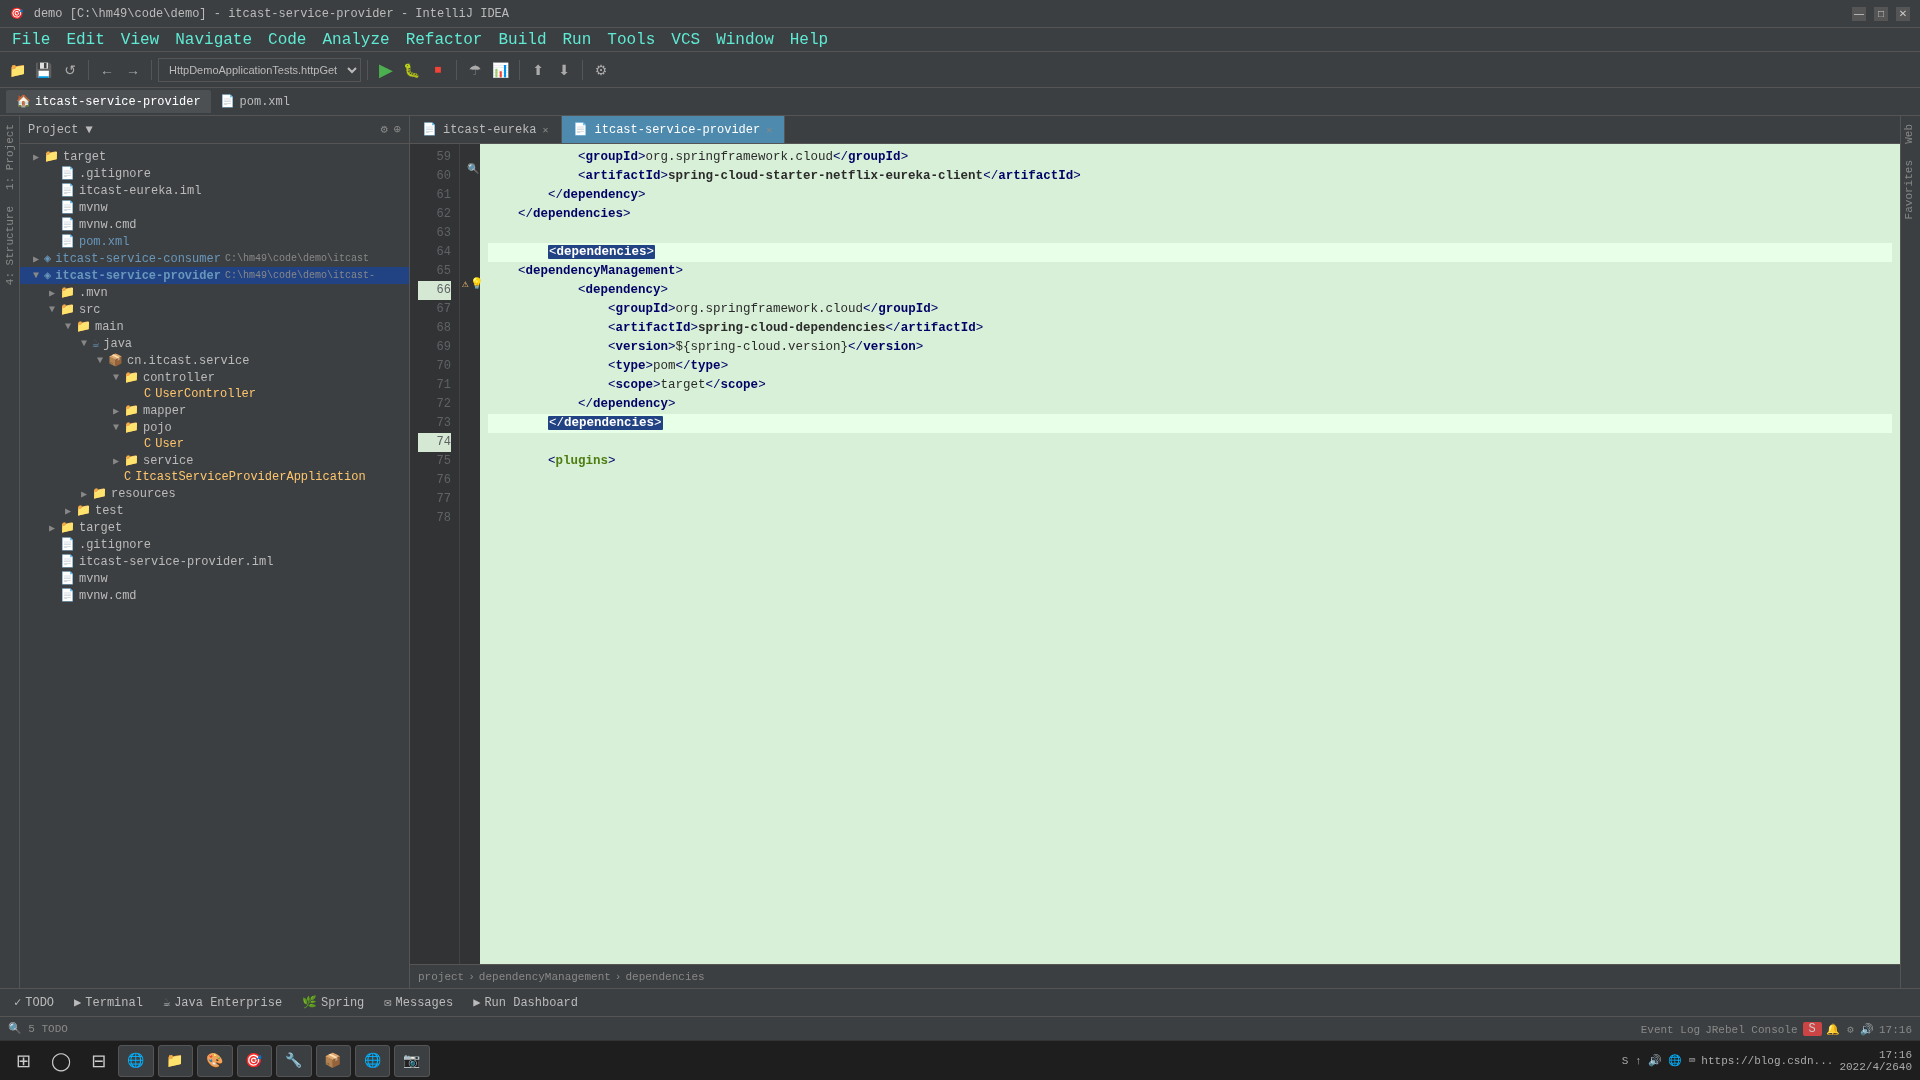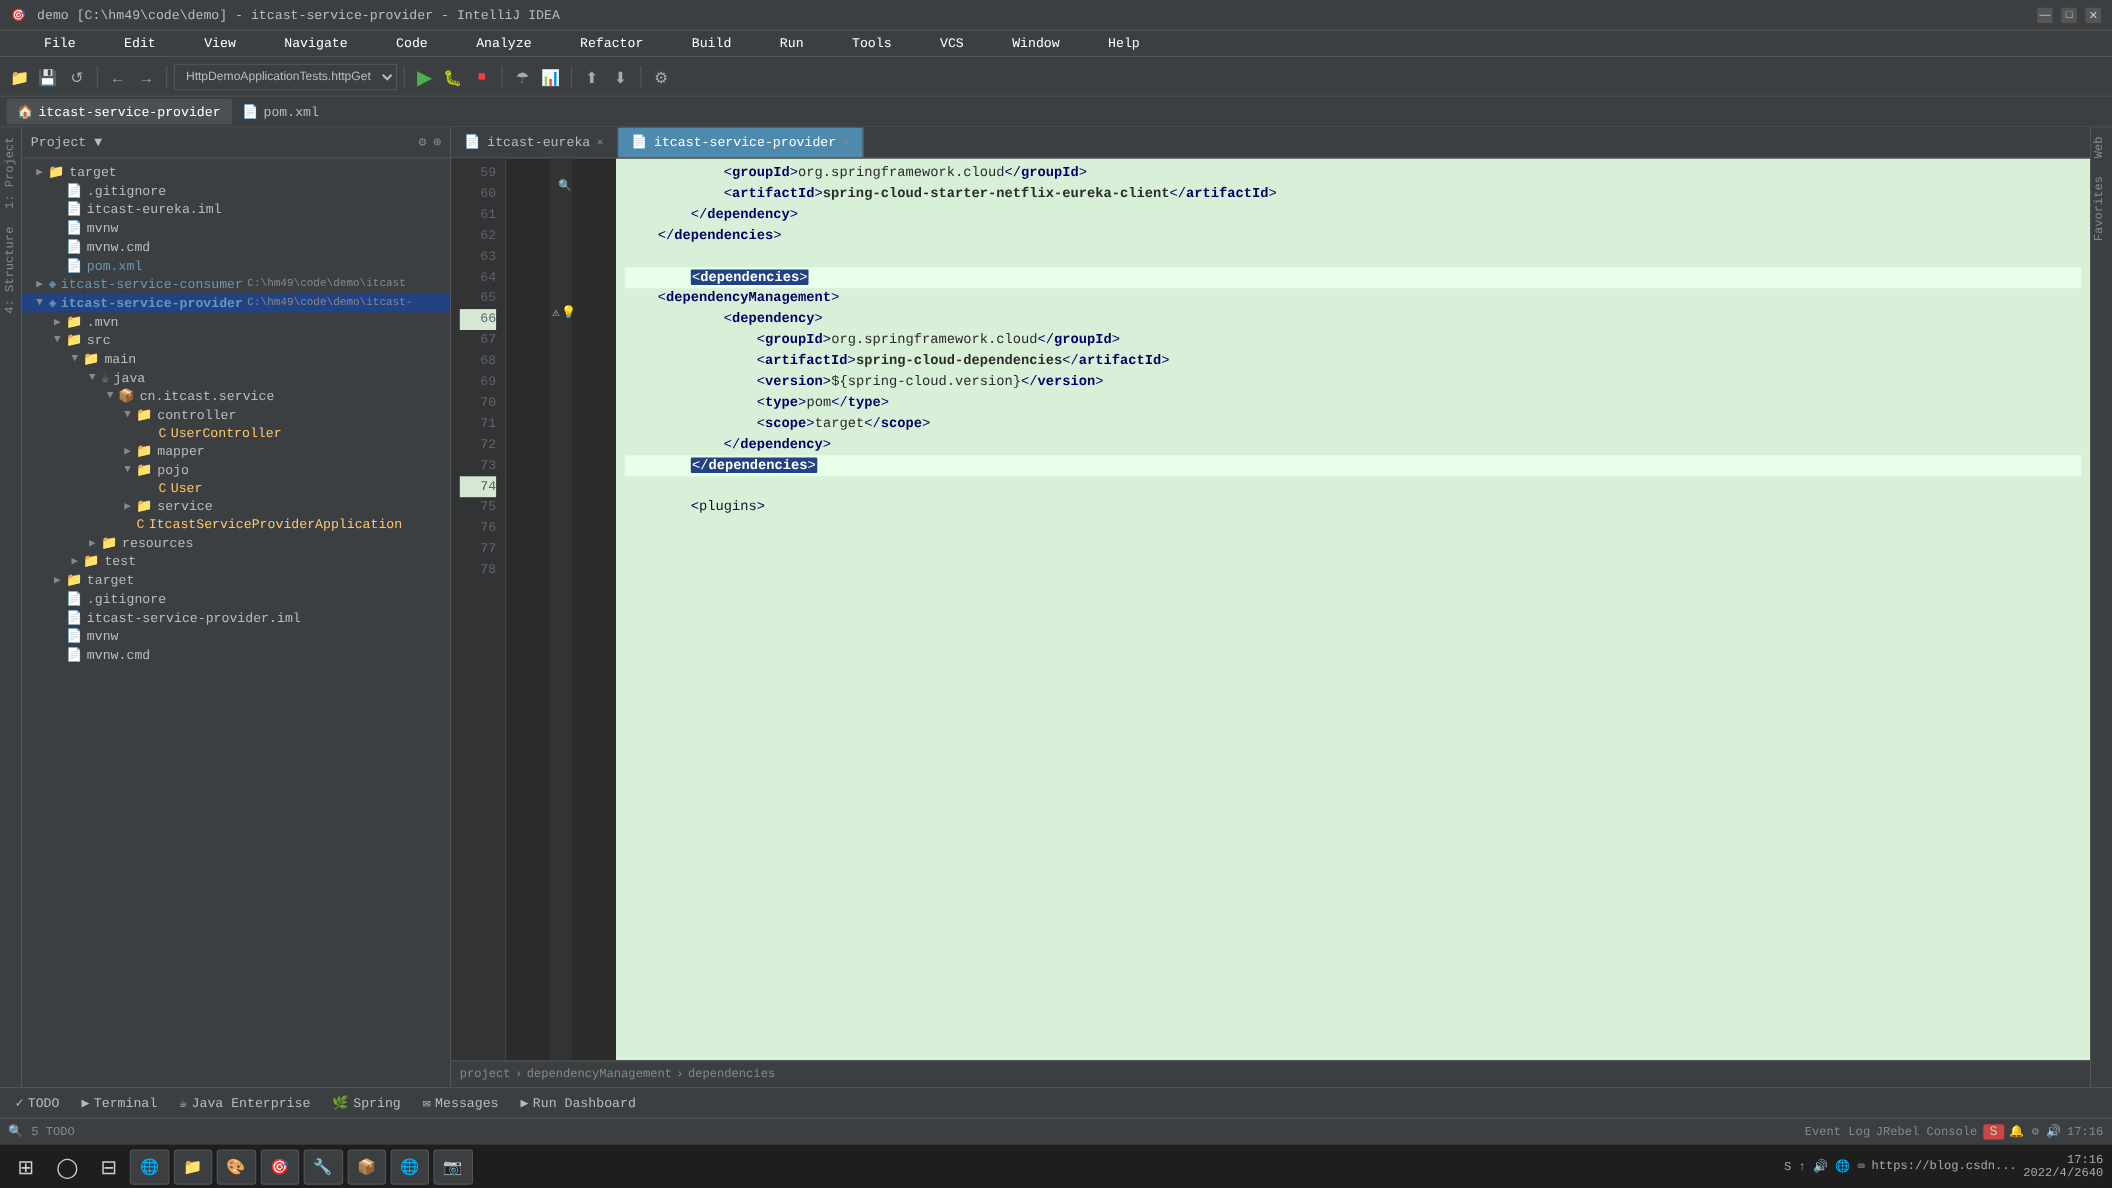--- a/index.html
+++ b/index.html
@@ -5,21 +5,21 @@
     * { margin: 0; padding: 0; box-sizing: border-box; }
     body { font-family: 'Consolas', 'Courier New', monospace; font-size: 12px; background: #2b2b2b; color: #a9b7c6; width: 1920px; height: 1080px; overflow: hidden; }
 
     
     .title-bar { background: #3c3f41; height: 28px; display: flex; align-items: center; padding: 0 10px; color: #bbb; font-size: 12px; border-bottom: 1px solid #555; }
     .title-bar-controls { display: flex; gap: 8px; margin-left: auto; }
     .title-btn { width: 14px; height: 14px; background: #555; border: none; color: #ccc; font-size: 10px; cursor: pointer; display: flex; align-items: center; justify-content: center; }
 
     
     .menu-bar { background: #3c3f41; height: 24px; display: flex; align-items: center; padding: 0 4px; border-bottom: 1px solid #555; }
-    .menu-item { padding: 0 8px; color: #ffffff; font-size: 12px; cursor: pointer; height: 100%; display: flex; align-items: center; margin-left: 28px; }
+    .menu-item { padding: 0 8px; color: #5eead4; font-size: 16px; cursor: pointer; height: 100%; display: flex; align-items: center; }
 
     
     .toolbar { background: #3c3f41; height: 36px; display: flex; align-items: center; padding: 0 6px; border-bottom: 1px solid #555; gap: 2px; }
     .toolbar-btn { width: 24px; height: 24px; background: transparent; border: none; color: #aaa; font-size: 14px; cursor: pointer; display: flex; align-items: center; justify-content: center; border-radius: 2px; }
     .toolbar-separator { width: 1px; height: 20px; background: #555; margin: 0 4px; }
     .toolbar-dropdown { background: #3c3f41; border: 1px solid #555; color: #bbb; font-size: 11px; padding: 2px 6px; height: 24px; cursor: pointer; min-width: 180px; }
 
     
     .project-tab-bar { background: #3c3f41; height: 28px; display: flex; align-items: center; padding: 0 6px; border-bottom: 1px solid #555; }
     .project-tab { padding: 4px 10px; color: #bbb; font-size: 12px; cursor: pointer; border-radius: 2px 2px 0 0; display: flex; align-items: center; gap: 4px; }
@@ -46,21 +46,21 @@
     .yellow-folder { color: #d4a017; }
 
     
     .editor-area { flex: 1; display: flex; flex-direction: column; background: #2b2b2b; }
     .editor-tabs { height: 28px; background: #3c3f41; display: flex; align-items: stretch; border-bottom: 1px solid #555; }
     .editor-tab { padding: 0 12px; display: flex; align-items: center; gap: 6px; cursor: pointer; color: #bbb; font-size: 12px; border-right: 1px solid #555; }
     .editor-tab.active { background: #4e8aad; color: #fff; }
     .editor-tab-close { color: #888; font-size: 10px; cursor: pointer; }
 
     
-    .code-editor { flex: 1; display: flex; overflow: hidden; gap: 40px; }
+    .code-editor { flex: 1; display: flex; overflow: hidden; }
     .line-numbers { width: 50px; background: #313335; color: #606366; font-size: 12px; padding: 4px 8px; text-align: right; line-height: 19px; overflow: hidden; border-right: 1px solid #444; }
     .gutter { width: 20px; background: #313335; position: relative; }
     .code-content { flex: 1; overflow: auto; line-height: 19px; padding: 4px 8px; background: #d8f0d8; color: #2b2b2b; font-size: 12.5px; }
 
     
     .code-line { white-space: pre; min-height: 19px; display: block; }
 
     
     .breadcrumb-bar { height: 24px; background: #3c3f41; border-top: 1px solid #555; display: flex; align-items: center; padding: 0 8px; font-size: 11px; color: #888; }
     .breadcrumb-sep { margin: 0 4px; }
@@ -418,21 +418,21 @@
         <span class="code-line">    <span style="color:#000066;">&lt;</span><span style="color:#000066; font-weight:bold;">dependencyManagement</span><span style="color:#000066;">&gt;</span></span>
         <span class="code-line">            <span style="color:#000066;">&lt;</span><span style="color:#000066; font-weight:bold;">dependency</span><span style="color:#000066;">&gt;</span></span>
         <span class="code-line">                <span style="color:#000066;">&lt;</span><span style="color:#000066; font-weight:bold;">groupId</span><span style="color:#000066;">&gt;</span><span>org.springframework.cloud</span><span style="color:#000066;">&lt;/</span><span style="color:#000066; font-weight:bold;">groupId</span><span style="color:#000066;">&gt;</span></span>
         <span class="code-line">                <span style="color:#000066;">&lt;</span><span style="color:#000066; font-weight:bold;">artifactId</span><span style="color:#000066;">&gt;</span><span style="font-weight:bold;">spring-cloud-dependencies</span><span style="color:#000066;">&lt;/</span><span style="color:#000066; font-weight:bold;">artifactId</span><span style="color:#000066;">&gt;</span></span>
         <span class="code-line">                <span style="color:#000066;">&lt;</span><span style="color:#000066; font-weight:bold;">version</span><span style="color:#000066;">&gt;</span><span>${spring-cloud.version}</span><span style="color:#000066;">&lt;/</span><span style="color:#000066; font-weight:bold;">version</span><span style="color:#000066;">&gt;</span></span>
         <span class="code-line">                <span style="color:#000066;">&lt;</span><span style="color:#000066; font-weight:bold;">type</span><span style="color:#000066;">&gt;</span><span>pom</span><span style="color:#000066;">&lt;/</span><span style="color:#000066; font-weight:bold;">type</span><span style="color:#000066;">&gt;</span></span>
         <span class="code-line">                <span style="color:#000066;">&lt;</span><span style="color:#000066; font-weight:bold;">scope</span><span style="color:#000066;">&gt;</span><span>target</span><span style="color:#000066;">&lt;/</span><span style="color:#000066; font-weight:bold;">scope</span><span style="color:#000066;">&gt;</span></span>
         <span class="code-line">            <span style="color:#000066;">&lt;/</span><span style="color:#000066; font-weight:bold;">dependency</span><span style="color:#000066;">&gt;</span></span>
         <span class="code-line" style="background:#e8ffe8;">        <span style="background:#214283; color:white; padding:0 1px; border-radius:1px;">&lt;/<span style="font-weight:bold;">dependencies</span>&gt;</span></span>
         <span class="code-line"> </span>
-        <span class="code-line">        <span style="color:#000066;">&lt;</span><span style="color:#0f172a; font-weight:normal;">plugins</span><span style="color:#000066;">&gt;</span></span>
+        <span class="code-line">        <span style="color:#000066;">&lt;</span><span style="color:#4d7c0f; font-weight:bold;">plugins</span><span style="color:#000066;">&gt;</span></span>
       </div>
     </div>
 
     <div class="breadcrumb-bar">
       <span>project</span>
       <span class="breadcrumb-sep">›</span>
       <span>dependencyManagement</span>
       <span class="breadcrumb-sep">›</span>
       <span>dependencies</span>
     </div>

